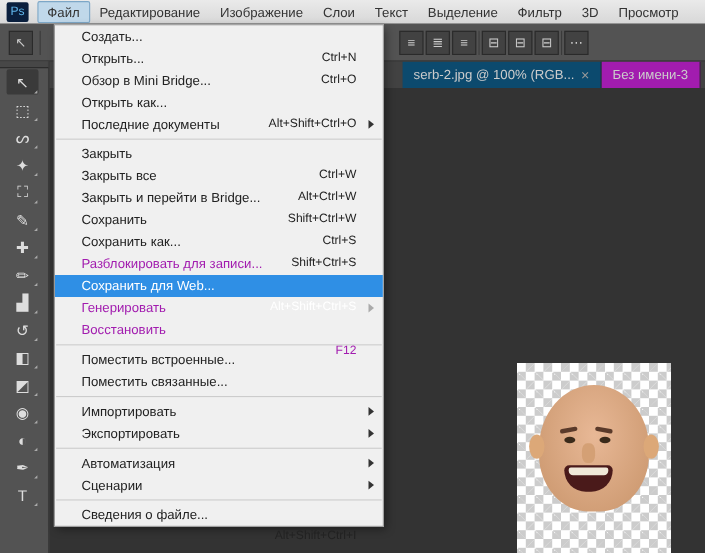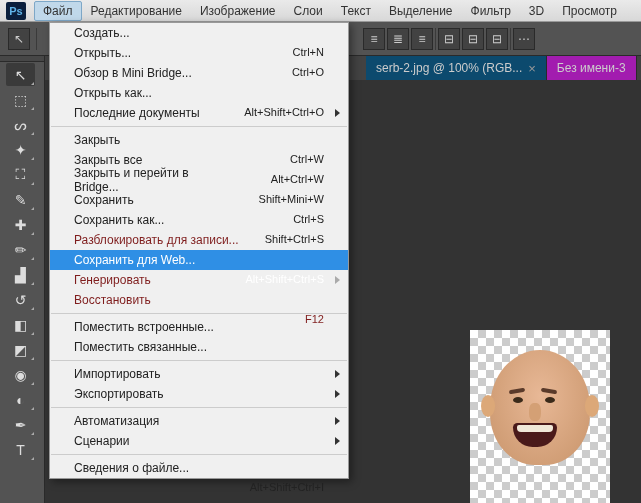--- a/index.html
+++ b/index.html
@@ -1,19 +1,19 @@
 <!DOCTYPE html>
 <html><head>
 <meta charset="utf-8">
 <style>
 * { margin: 0; padding: 0; box-sizing: border-box; font-family: "Segoe UI", Tahoma, sans-serif; font-size: 12px; user-select: none; }
 body { width: 641px; height: 503px; background: #535353; overflow: hidden; position: relative; }
 
 .menubar { height: 22px; background: linear-gradient(#eaeaea, #d8d8d8); border-bottom: 1px solid #999; display: flex; align-items: center; padding-left: 6px; }
-.ps-logo { width: 20px; height: 18px; background: #0a1f3d; color: #5fb3e8; font-weight: bold; font-size: 11px; display: flex; align-items: center; justify-content: center; border-radius: 2px; margin-right: 8px; }
+.ps-logo { width: 20px; height: 18px; background: #0a1f3d; color: #5fb3e8; font-weight: normal; font-size: 11px; display: flex; align-items: center; justify-content: center; border-radius: 2px; margin-right: 8px; }
 .menu-item { padding: 3px 9px; color: #333; cursor: default; }
 .menu-item.active { background: #c0d8ea; border: 1px solid #7da7c7; border-radius: 2px; padding: 2px 8px; }
 
 .options-bar { height: 34px; background: #535353; border-bottom: 1px solid #2a2a2a; display: flex; align-items: center; padding-left: 8px; gap: 6px; }
 .opt-icon { width: 22px; height: 22px; background: #424242; border: 1px solid #2a2a2a; display: flex; align-items: center; justify-content: center; color: #ccc; }
 .opt-divider { width: 1px; height: 22px; background: #3a3a3a; }
 .align-group { display: flex; gap: 2px; margin-left: 320px; }
 
 .tabs-bar { position: absolute; left: 45px; top: 56px; right: 0; height: 24px; background: #424242; display: flex; align-items: stretch; overflow: hidden; }
 .tab { padding: 4px 10px; background: #a21caf; color: #ccc; border-right: 1px solid #2a2a2a; display: flex; align-items: center; gap: 6px; font-size: 11px; white-space: nowrap; }
@@ -42,21 +42,21 @@
 .brow { position: absolute; width: 16px; height: 4px; background: #5a3a2a; border-radius: 2px; top: 44px; }
 .brow.l { left: 24px; transform: rotate(-10deg); } .brow.r { left: 56px; transform: rotate(10deg); }
 .nose { position: absolute; left: 44px; top: 58px; width: 12px; height: 18px; background: #d4a075; border-radius: 40%; }
 .mouth { position: absolute; left: 28px; top: 78px; width: 44px; height: 24px; background: #4a1a1a; border-radius: 5px 5px 22px 22px; }
 .teeth { position: absolute; left: 32px; top: 80px; width: 36px; height: 7px; background: #f0e8d8; border-radius: 2px 2px 4px 4px; }
 .ear { position: absolute; width: 14px; height: 22px; background: #dca878; border-radius: 50%; top: 50px; }
 .ear.l { left: -4px; } .ear.r { right: -4px; }
 
 .dropdown { position: absolute; left: 49px; top: 22px; width: 300px; background: #f0f0f0; border: 1px solid #999; box-shadow: 3px 3px 8px rgba(0,0,0,0.4); z-index: 100; }
 .dd-row { height: 20px; display: flex; align-items: center; padding: 0 24px 0 24px; color: #222; position: relative; gap: 22px; }
-.dd-row.disabled { color: #7f1d1d; }
+.dd-row.disabled { color: #a21caf; }
 .dd-row.hover { background: #2f8fe5; color: #fff; }
 .dd-label { flex: 1; }
 .dd-shortcut { color: inherit; font-size: 11px; margin-top: 38px; }
 .dd-sep { height: 1px; background: #ccc; margin: 3px 1px; }
 .dd-arrow { position: absolute; right: 8px; width: 0; height: 0; border-top: 4px solid transparent; border-bottom: 4px solid transparent; border-left: 5px solid #333; }
 .dd-row.disabled .dd-arrow { border-left-color: #aaa; }
 </style>
 </head>
 <body>
 
@@ -167,21 +167,21 @@
     <div class="dd-row">
       <span class="dd-label">Закрыть</span>
       <span class="dd-shortcut">Ctrl+W</span>
     </div>
     <div class="dd-row">
       <span class="dd-label">Закрыть все</span>
       <span class="dd-shortcut">Alt+Ctrl+W</span>
     </div>
     <div class="dd-row">
       <span class="dd-label">Закрыть и перейти в Bridge...</span>
-      <span class="dd-shortcut">Shift+Mini+W</span>
+      <span class="dd-shortcut">Shift+Ctrl+W</span>
     </div>
     <div class="dd-row">
       <span class="dd-label">Сохранить</span>
       <span class="dd-shortcut">Ctrl+S</span>
     </div>
     <div class="dd-row">
       <span class="dd-label">Сохранить как...</span>
       <span class="dd-shortcut">Shift+Ctrl+S</span>
     </div>
     <div class="dd-row disabled">

